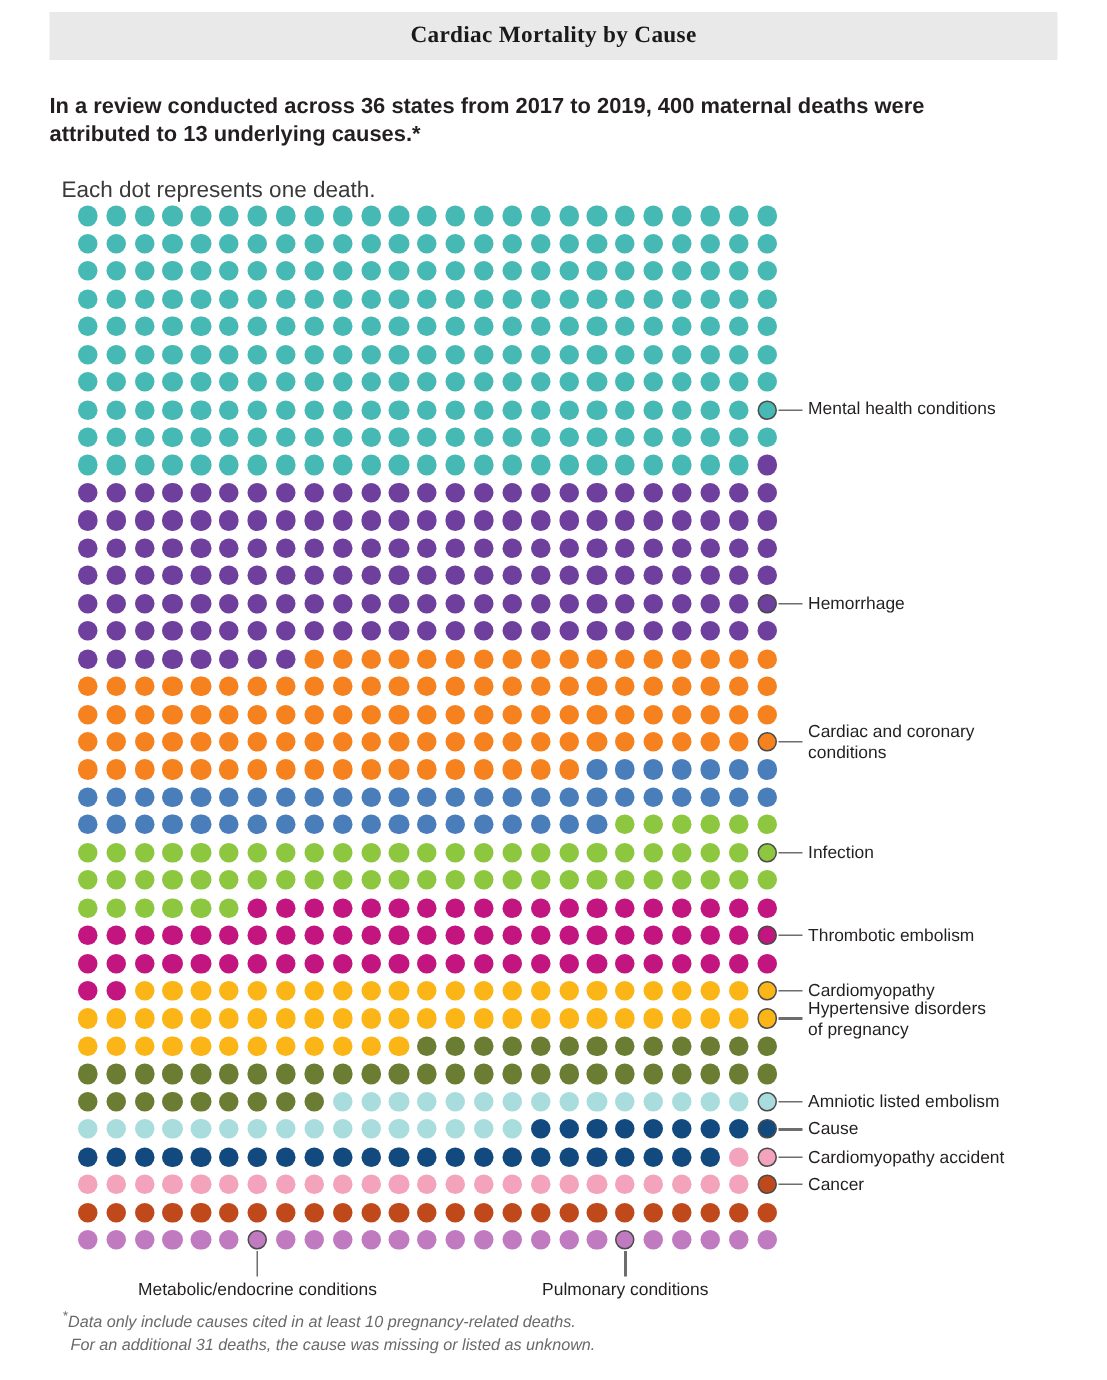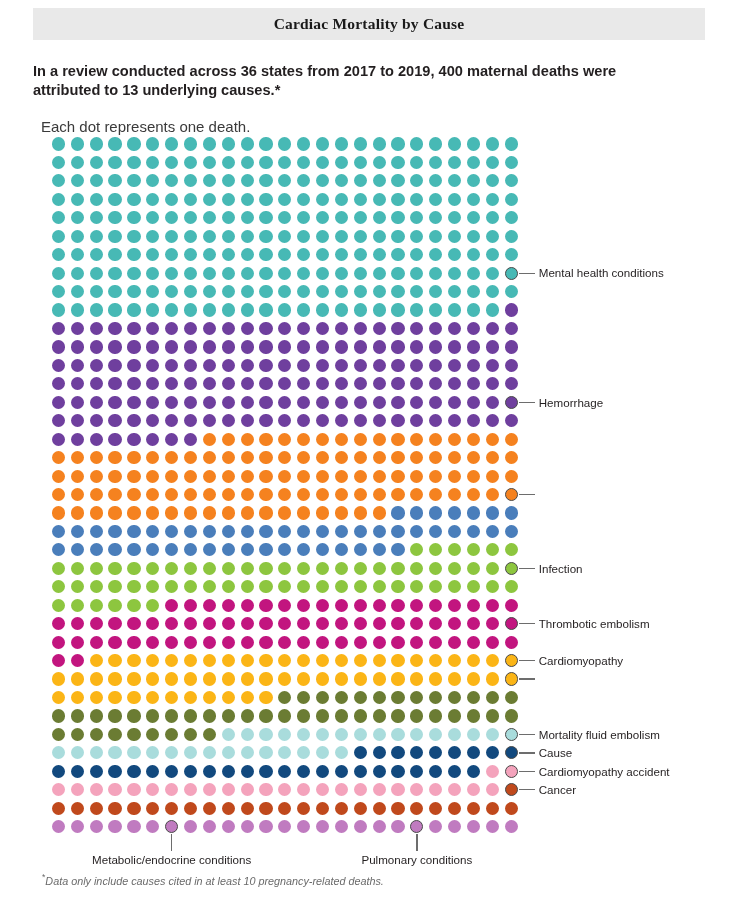--- a/index.html
+++ b/index.html
@@ -1006,36 +1006,41 @@
     <div class="cell" title="Pulmonary conditions" style="left: 429.1px; top: 820.05px; width: 13.2px; height: 13.2px; background: rgb(192, 123, 192);"></div>
     <div class="cell" title="Pulmonary conditions" style="left: 447.96px; top: 820.05px; width: 13.2px; height: 13.2px; background: rgb(192, 123, 192);"></div>
     <div class="cell" title="Pulmonary conditions" style="left: 466.82px; top: 820.05px; width: 13.2px; height: 13.2px; background: rgb(192, 123, 192);"></div>
     <div class="cell" title="Pulmonary conditions" style="left: 485.68px; top: 820.05px; width: 13.2px; height: 13.2px; background: rgb(192, 123, 192);"></div>
     <div class="cell" title="Pulmonary conditions" style="left: 504.54px; top: 820.05px; width: 13.2px; height: 13.2px; background: rgb(192, 123, 192);"></div>
     <div class="leader" style="left: 518.74px; top: 272.55px; width: 16px; height: 1.3px;"></div>
     <div class="lbl" style="left: 538.74px; top: 266.35px;">Mental health conditions</div>
     <div class="leader" style="left: 518.74px; top: 401.7px; width: 16px; height: 1.3px;"></div>
     <div class="lbl" style="left: 538.74px; top: 395.5px;">Hemorrhage</div>
     <div class="leader" style="left: 518.74px; top: 493.95px; width: 16px; height: 1.3px;"></div>
+    <div class="lbl" style="left: 538.74px; top: 481.05px;">Cardiac and coronary
+conditions</div>
     <div class="leader" style="left: 518.74px; top: 567.75px; width: 16px; height: 1.3px;"></div>
     <div class="lbl" style="left: 538.74px; top: 561.55px;">Infection</div>
     <div class="leader" style="left: 518.74px; top: 623.1px; width: 16px; height: 1.3px;"></div>
     <div class="lbl" style="left: 538.74px; top: 616.9px;">Thrombotic embolism</div>
     <div class="leader" style="left: 518.74px; top: 660px; width: 16px; height: 1.3px;"></div>
     <div class="lbl" style="left: 538.74px; top: 653.8px;">Cardiomyopathy</div>
     <div class="leader" style="left: 518.74px; top: 678.45px; width: 16px; height: 1.3px;"></div>
+    <div class="lbl" style="left: 538.74px; top: 665.55px;">Hypertensive disorders
+of pregnancy</div>
     <div class="leader" style="left: 518.74px; top: 733.8px; width: 16px; height: 1.3px;"></div>
-    <div class="lbl" style="left: 538.74px; top: 727.6px;">Mortality fluid embolism</div>
+    <div class="lbl" style="left: 538.74px; top: 727.6px;">Amniotic listed embolism</div>
     <div class="leader" style="left: 518.74px; top: 752.25px; width: 16px; height: 1.3px;"></div>
     <div class="lbl" style="left: 538.74px; top: 746.05px;">Cause</div>
     <div class="leader" style="left: 518.74px; top: 770.7px; width: 16px; height: 1.3px;"></div>
     <div class="lbl" style="left: 538.74px; top: 764.5px;">Cardiomyopathy accident</div>
     <div class="leader" style="left: 518.74px; top: 789.15px; width: 16px; height: 1.3px;"></div>
     <div class="lbl" style="left: 538.74px; top: 782.95px;">Cancer</div>
     <div class="leader" style="left: 171.06px; top: 834.25px; width: 1.3px; height: 17px;"></div>
     <div class="lbl-below" style="left: 171.66px; top: 853.25px;">Metabolic/endocrine conditions</div>
     <div class="leader" style="left: 416.24px; top: 834.25px; width: 1.3px; height: 17px;"></div>
     <div class="lbl-below" style="left: 416.84px; top: 853.25px;">Pulmonary conditions</div>
   </div>
 
 <div id="footnote">
   <span class="star">*</span><span>Data only include causes cited in at least 10 pregnancy-related deaths.</span><br>
+  <span style="padding-left:5px">For an additional 31 deaths, the cause was missing or listed as unknown.</span>
 </div>
 
 </body></html>

